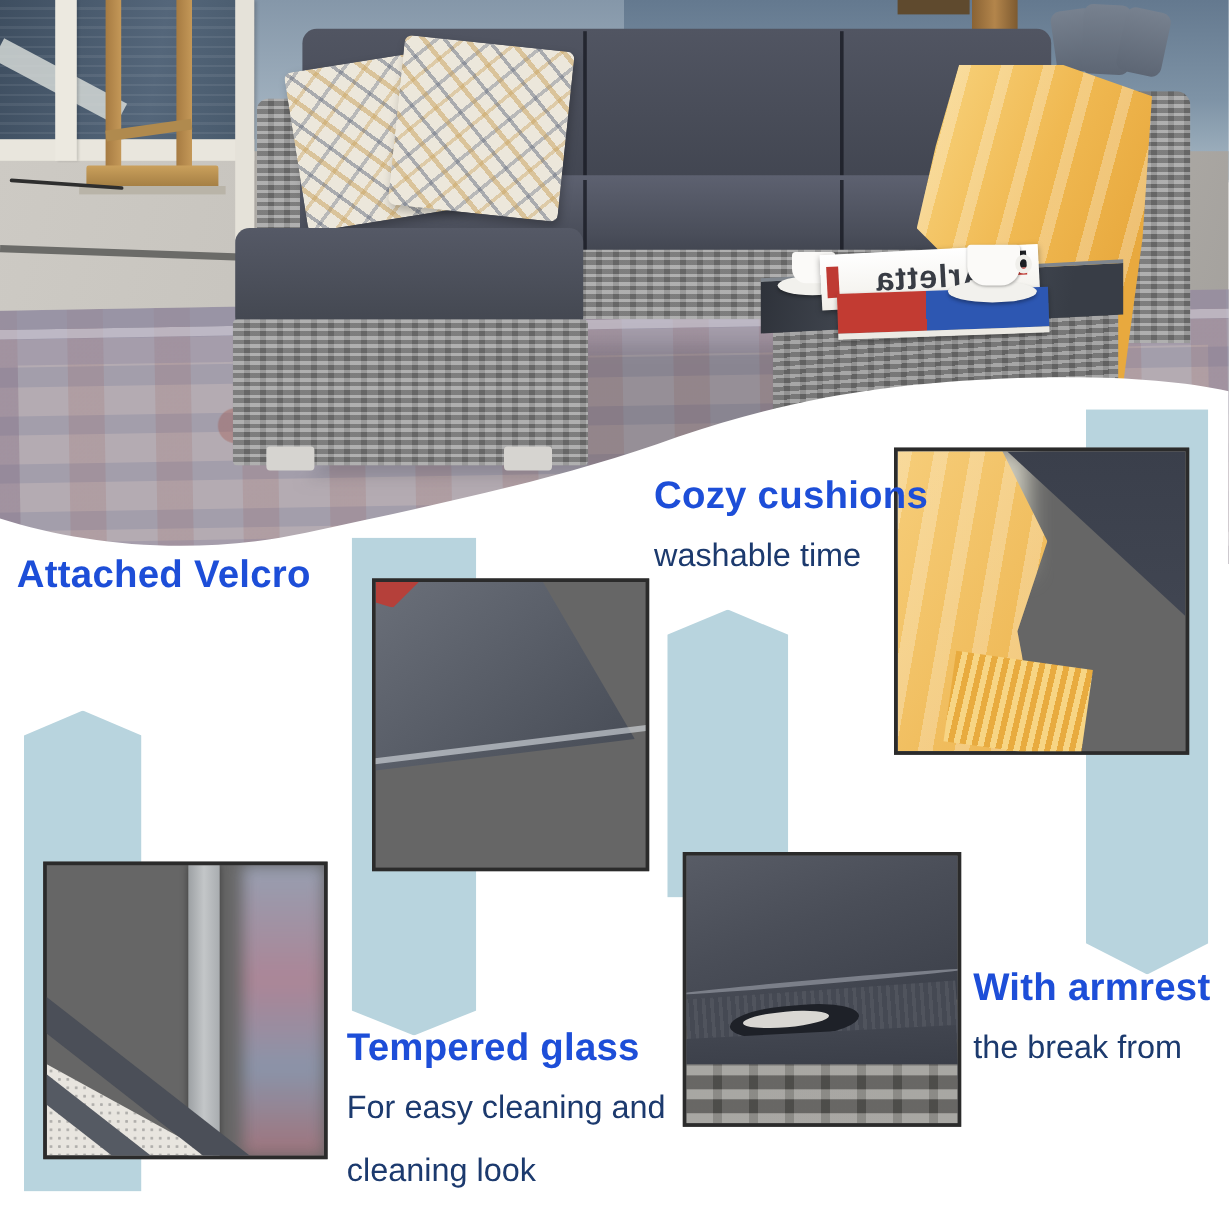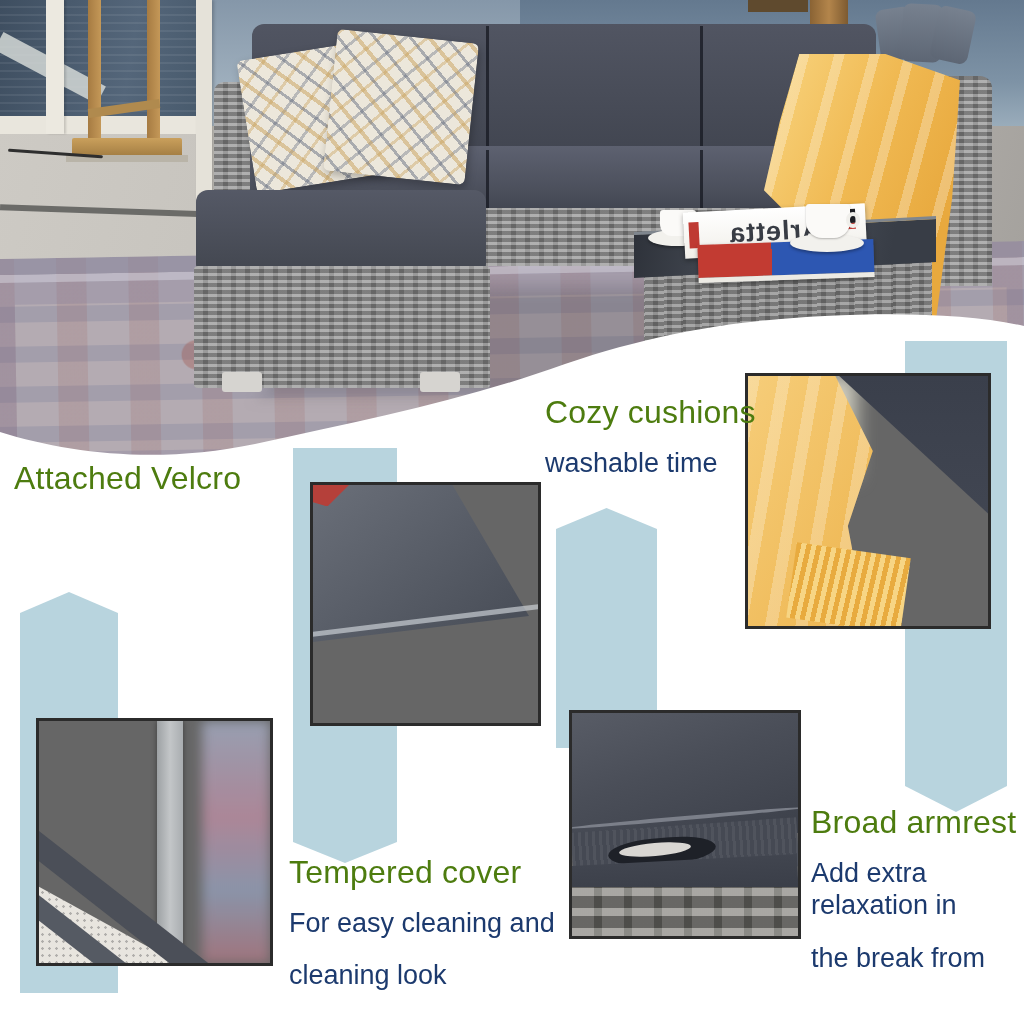--- a/index.html
+++ b/index.html
@@ -170,21 +170,21 @@
   .cp-band { left:0; top:50%; width:100%; height:22%;
     background:#454953; background-image:repeating-linear-gradient(90deg, rgba(255,255,255,.06) 0 3px, transparent 3px 7px);
     transform:rotate(-4deg); }
   .cp-zip { left:16%; top:56%; width:48%; height:26px; background:#1e2128; border-radius:50% / 60%; transform:rotate(-5deg); }
   .cp-fill { left:21%; top:58.5%; width:32%; height:13px; background:#d9d7d3; border-radius:50%; transform:rotate(-5deg); }
   .cp-lower { left:0; top:66%; width:100%; height:20%; background:linear-gradient(#41454f,#383c46); transform:rotate(-3deg); }
   .cp-wicker { left:0; bottom:0; width:100%; height:22%; }
 
   
   .feature { position:absolute; z-index:4; }
-  .feature h2 { font-size:32px; font-weight:400; color:#4d7c0f; margin:0 0 16px; letter-spacing:.2px; }
+  .feature h2 { font-size:32px; font-weight:700; color:#1d4ed8; margin:0 0 16px; letter-spacing:.2px; }
   .feature p  { font-size:27px; font-weight:400; color:#1c3a6e; margin:0 0 20px; line-height:1.2; }
   .feature-velcro  { left:14px;  top:460px; }
   .feature-cozy    { left:545px; top:394px; }
   .feature-glass   { left:289px; top:854px; }
   .feature-armrest { left:811px; top:804px; }
 </style>
 </head>
 <body>
 
 <div class="canvas">
@@ -293,24 +293,23 @@
   <div class="feature feature-velcro">
     <h2>Attached Velcro</h2>
   </div>
 
   <div class="feature feature-cozy">
     <h2>Cozy cushions</h2>
     <p>washable time</p>
   </div>
 
   <div class="feature feature-glass">
-    <h2>Tempered cover</h2>
+    <h2>Tempered glass</h2>
     <p>For easy cleaning and</p>
     <p>cleaning look</p>
   </div>
 
   <div class="feature feature-armrest">
-    <h2>Broad armrest</h2>
-    <p>Add extra relaxation in</p>
+    <h2>With armrest</h2>
     <p>the break from</p>
   </div>
 
 </div>
 
 </body></html>

